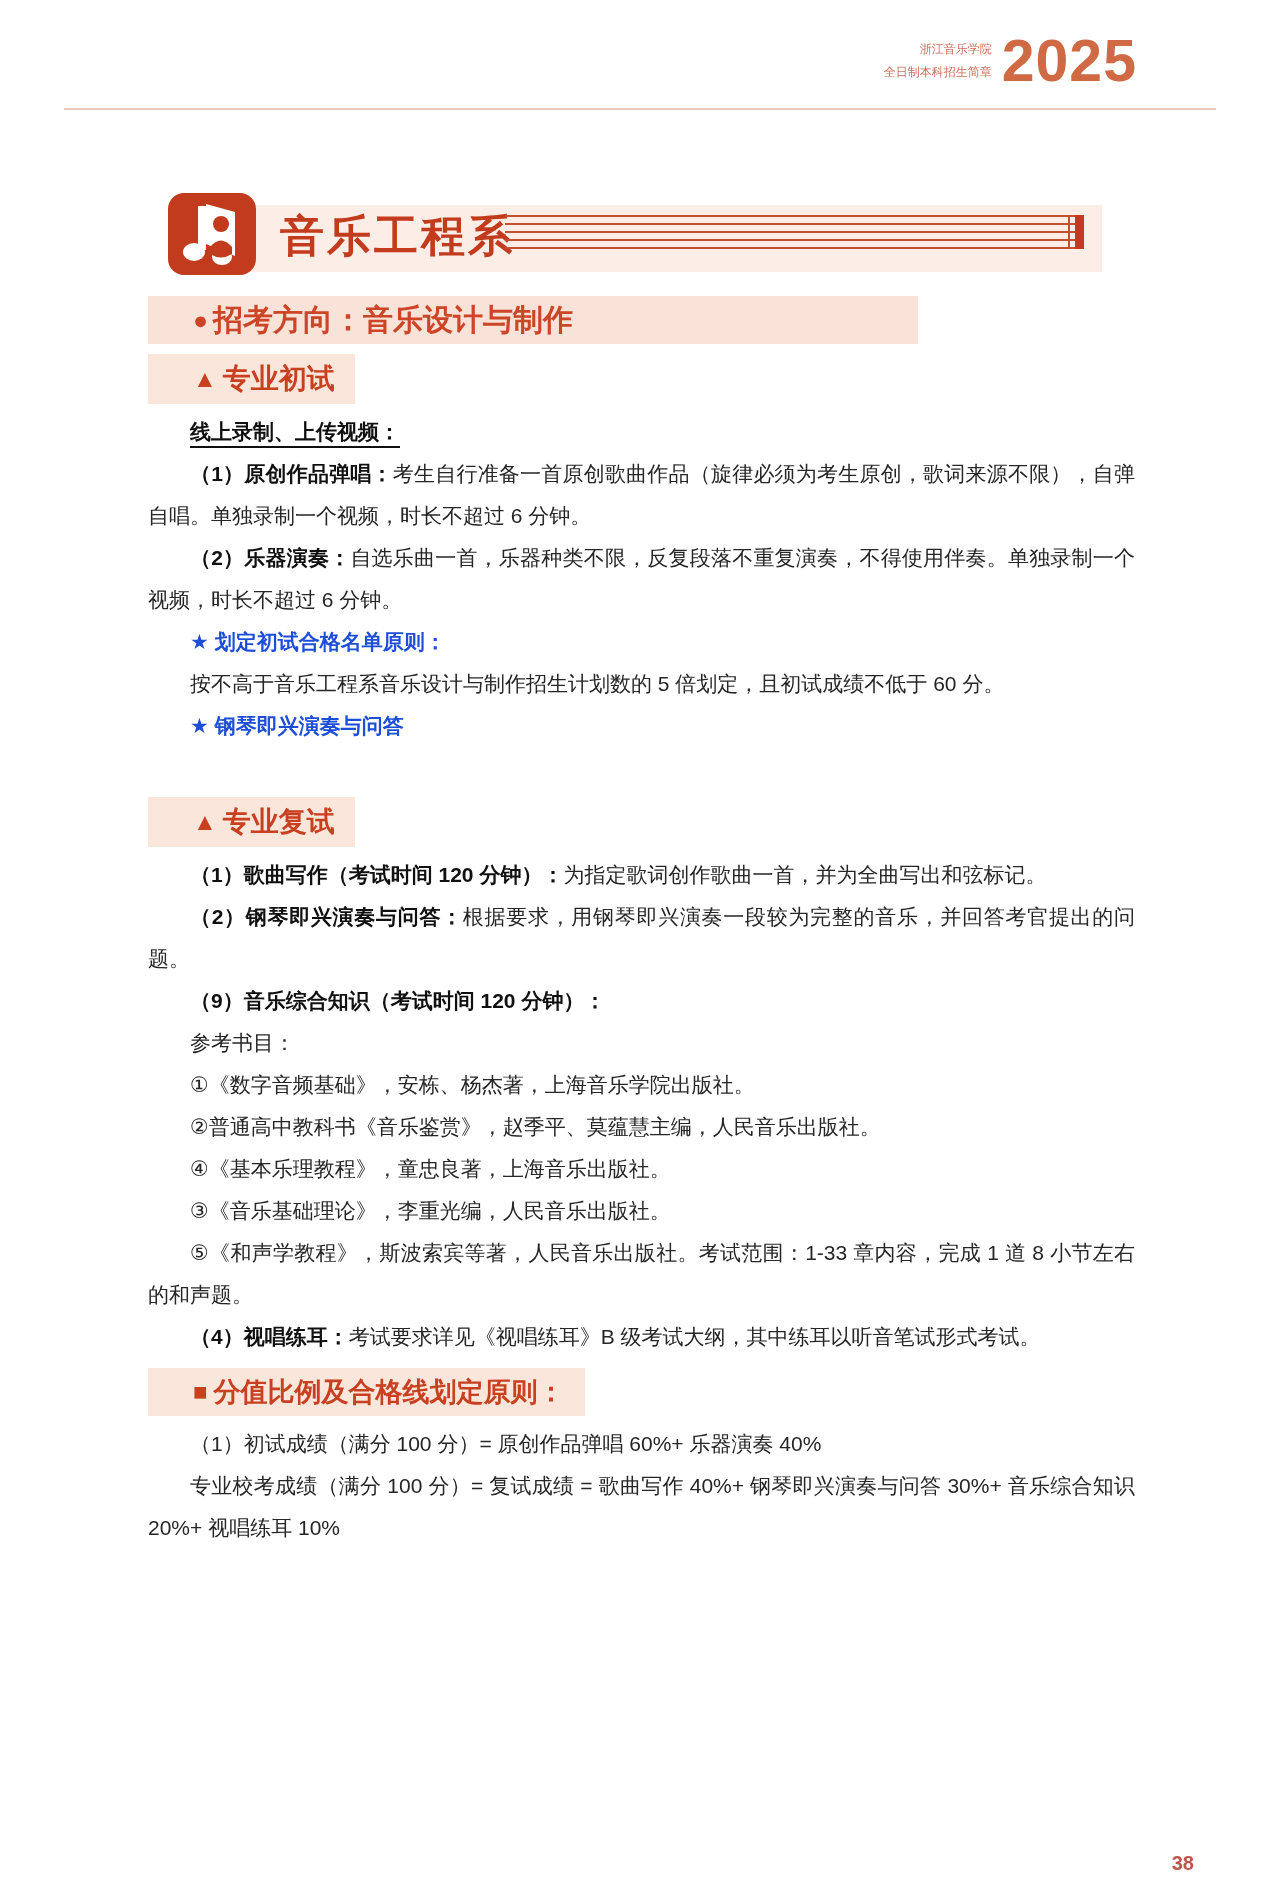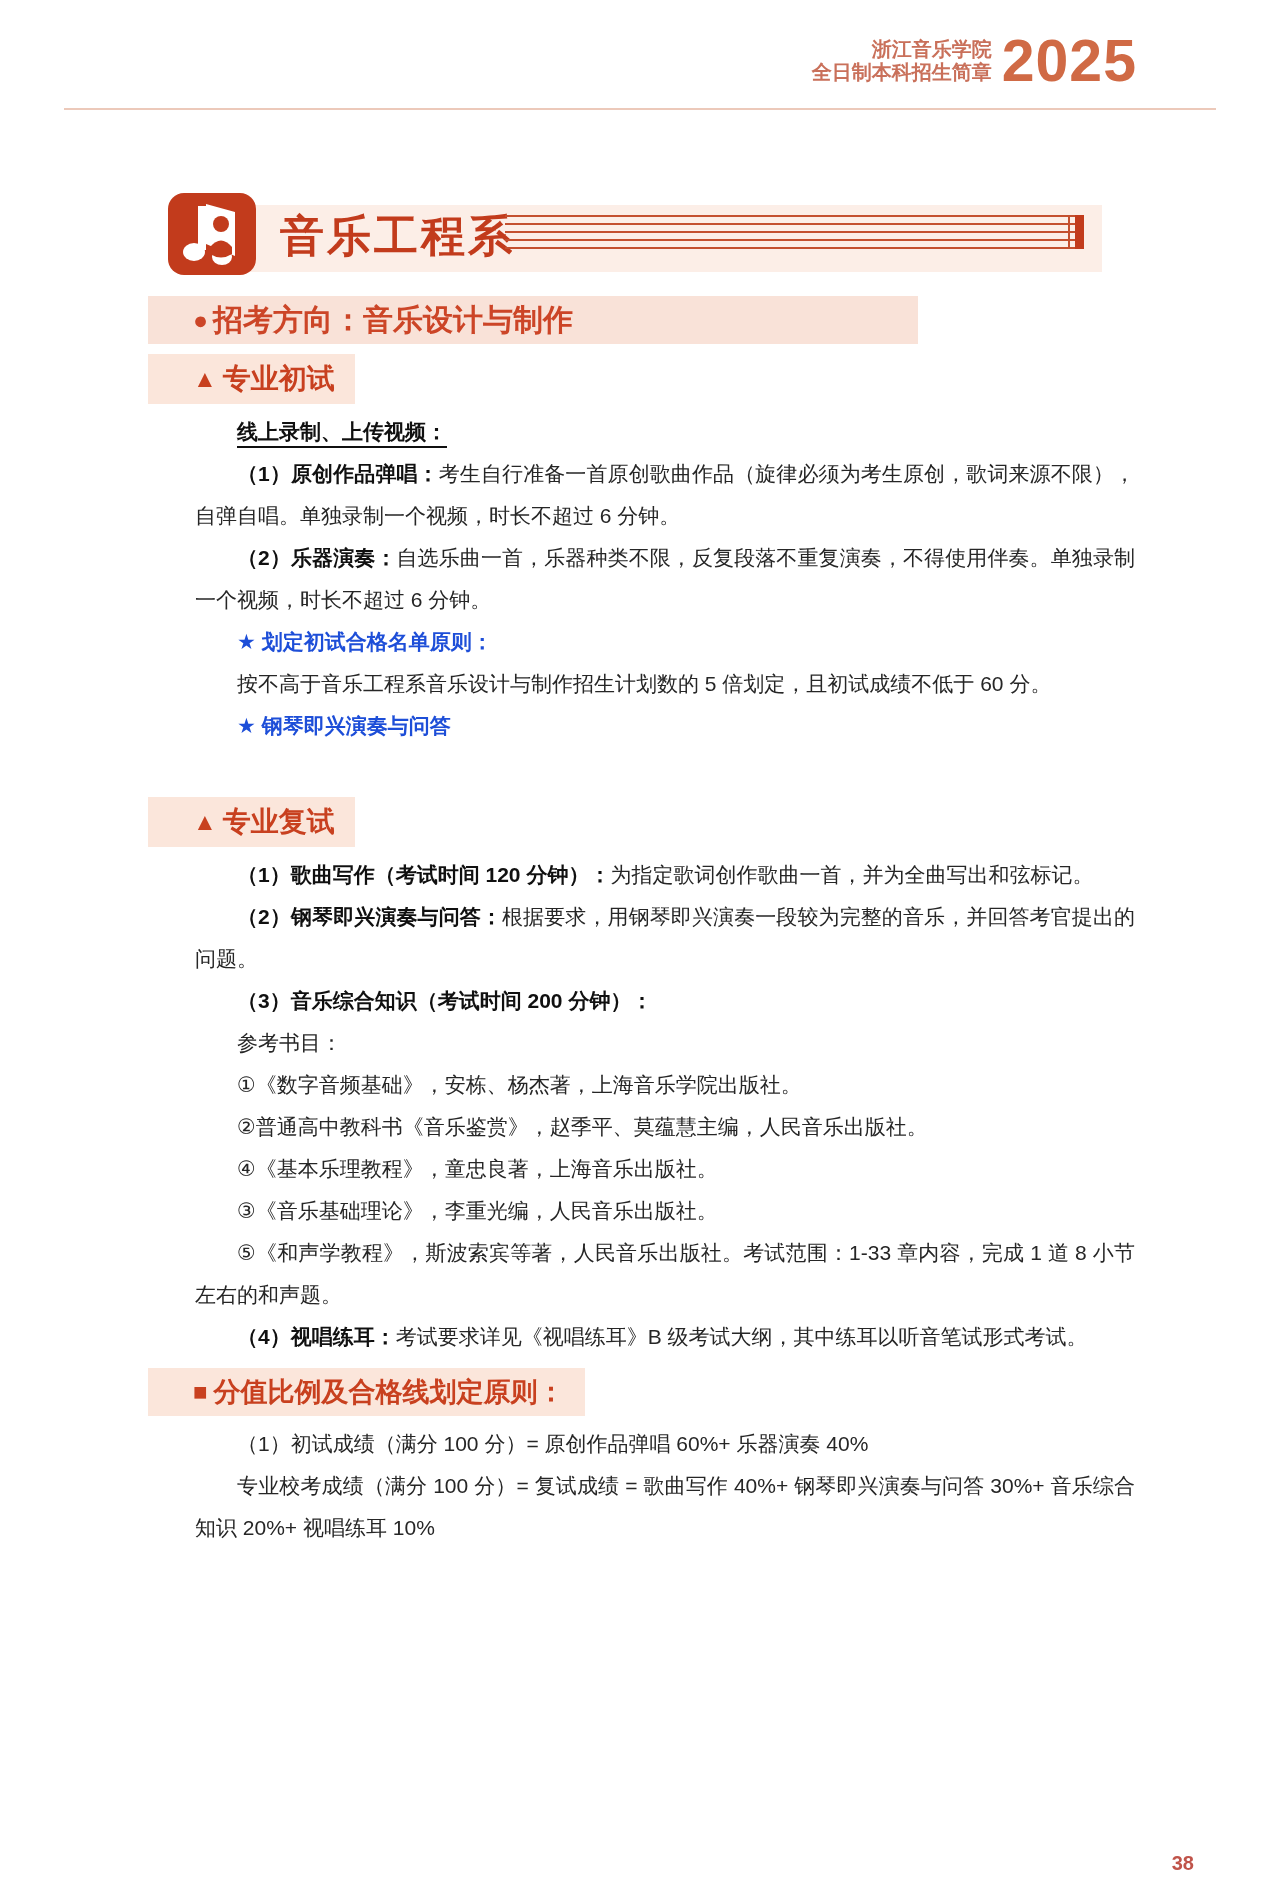--- a/index.html
+++ b/index.html
@@ -3,21 +3,21 @@
 <meta charset="utf-8">
 <style>
   html,body { margin:0; padding:0; background:#ffffff; }
   .page {
     position:relative; width:1280px; height:1886px; background:#ffffff;
     font-family:"Liberation Sans","DejaVu Sans",sans-serif; overflow:hidden;
   }
 
   
   .hdr { position:absolute; top:38px; right:143px; display:flex; align-items:center; gap:10px; }
-  .hdr-lines { text-align:right; color:#c9705a; font-size:20px; line-height:23px; font-weight:700; }
+  .hdr-lines { text-align:right; color:#c9705a; font-size:12px; line-height:23px; font-weight:400; }
   .hdr-year { color:#d06a45; font-size:59px; font-weight:800; line-height:45px; letter-spacing:1px; }
   .hdr-rule { position:absolute; top:108px; left:64px; right:64px; height:2px; background:#ecc9ba; }
 
   
   .content { position:absolute; left:148px; top:0; width:987px; }
 
   
   .dept-banner { position:relative; margin-top:163px; height:112px;text-align:center; }
   .dept-strip { position:absolute; left:57px; right:33px; top:42px; height:67px; background:#fceee7; }
   .dept-icon { position:absolute; left:20px; top:30px; width:88px; height:82px; }
@@ -44,21 +44,21 @@
   .section-label {
     width:fit-content; background:#fbe6db; color:#c8401f; font-weight:700;
     font-size:28px; padding:6px 20px 6px 45px; display:flex; align-items:center;
   }
   .section-label .glyph { margin-right:6px; font-size:24px; line-height:1; }
   .lbl-chushi  { margin-top:10px; }
   .lbl-fushi   { margin-top:50px; }
   .lbl-scoring { margin-top:10px; font-size:27px; }
 
   
-  .body-text { margin-top:7px;margin-left:47px; }
+  .body-text { margin-top:7px; }
   p.para {
     margin:0; font-size:21px; line-height:42px; color:#262626;
     text-align:justify; text-indent:2em;
   }
   p.para .lbl { font-weight:700; color:#101010; }
   p.intro-line { font-weight:700; color:#101010; }
   p.intro-line .u {
     text-decoration:underline; text-underline-offset:7px; text-decoration-thickness:2px;
   }
   p.star-line { font-weight:700; color:#1d4ed8; }
@@ -121,21 +121,21 @@
     </div>
 
     <div class="section-label lbl-fushi">
       <span class="glyph">▲</span>
       <span>专业复试</span>
     </div>
 
     <div class="body-text">
       <p class="para"><span class="lbl">（1）歌曲写作（考试时间 120 分钟）：</span><span>为指定歌词创作歌曲一首，并为全曲写出和弦标记。</span></p>
       <p class="para"><span class="lbl">（2）钢琴即兴演奏与问答：</span><span>根据要求，用钢琴即兴演奏一段较为完整的音乐，并回答考官提出的问题。</span></p>
-      <p class="para"><span class="lbl">（3）音乐综合知识（考试时间 200 分钟）：</span><span></span></p>
+      <p class="para"><span class="lbl">（9）音乐综合知识（考试时间 120 分钟）：</span><span></span></p>
       <p class="para">参考书目：</p>
       <p class="para">①《数字音频基础》，安栋、杨杰著，上海音乐学院出版社。</p>
       <p class="para">②普通高中教科书《音乐鉴赏》，赵季平、莫蕴慧主编，人民音乐出版社。</p>
       <p class="para">④《基本乐理教程》，童忠良著，上海音乐出版社。</p>
       <p class="para">③《音乐基础理论》，李重光编，人民音乐出版社。</p>
       <p class="para">⑤《和声学教程》，斯波索宾等著，人民音乐出版社。考试范围：1-33 章内容，完成 1 道 8 小节左右的和声题。</p>
       <p class="para"><span class="lbl">（4）视唱练耳：</span><span>考试要求详见《视唱练耳》B 级考试大纲，其中练耳以听音笔试形式考试。</span></p>
     </div>
 
     <div class="section-label lbl-scoring">

